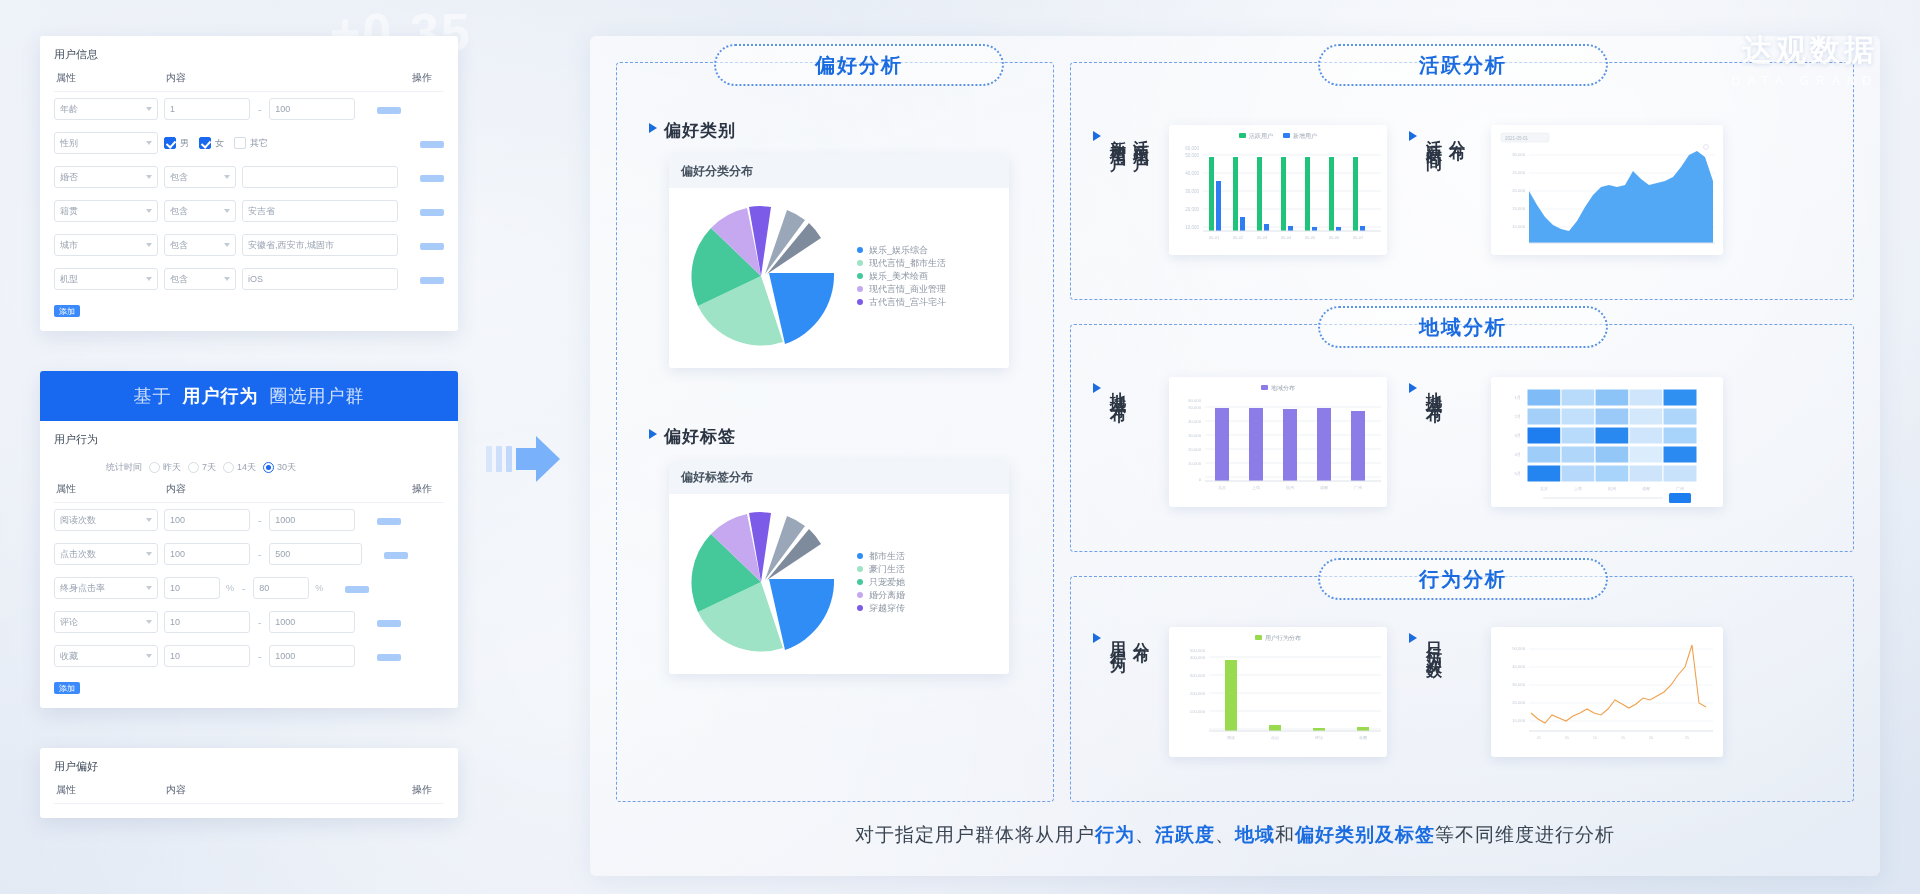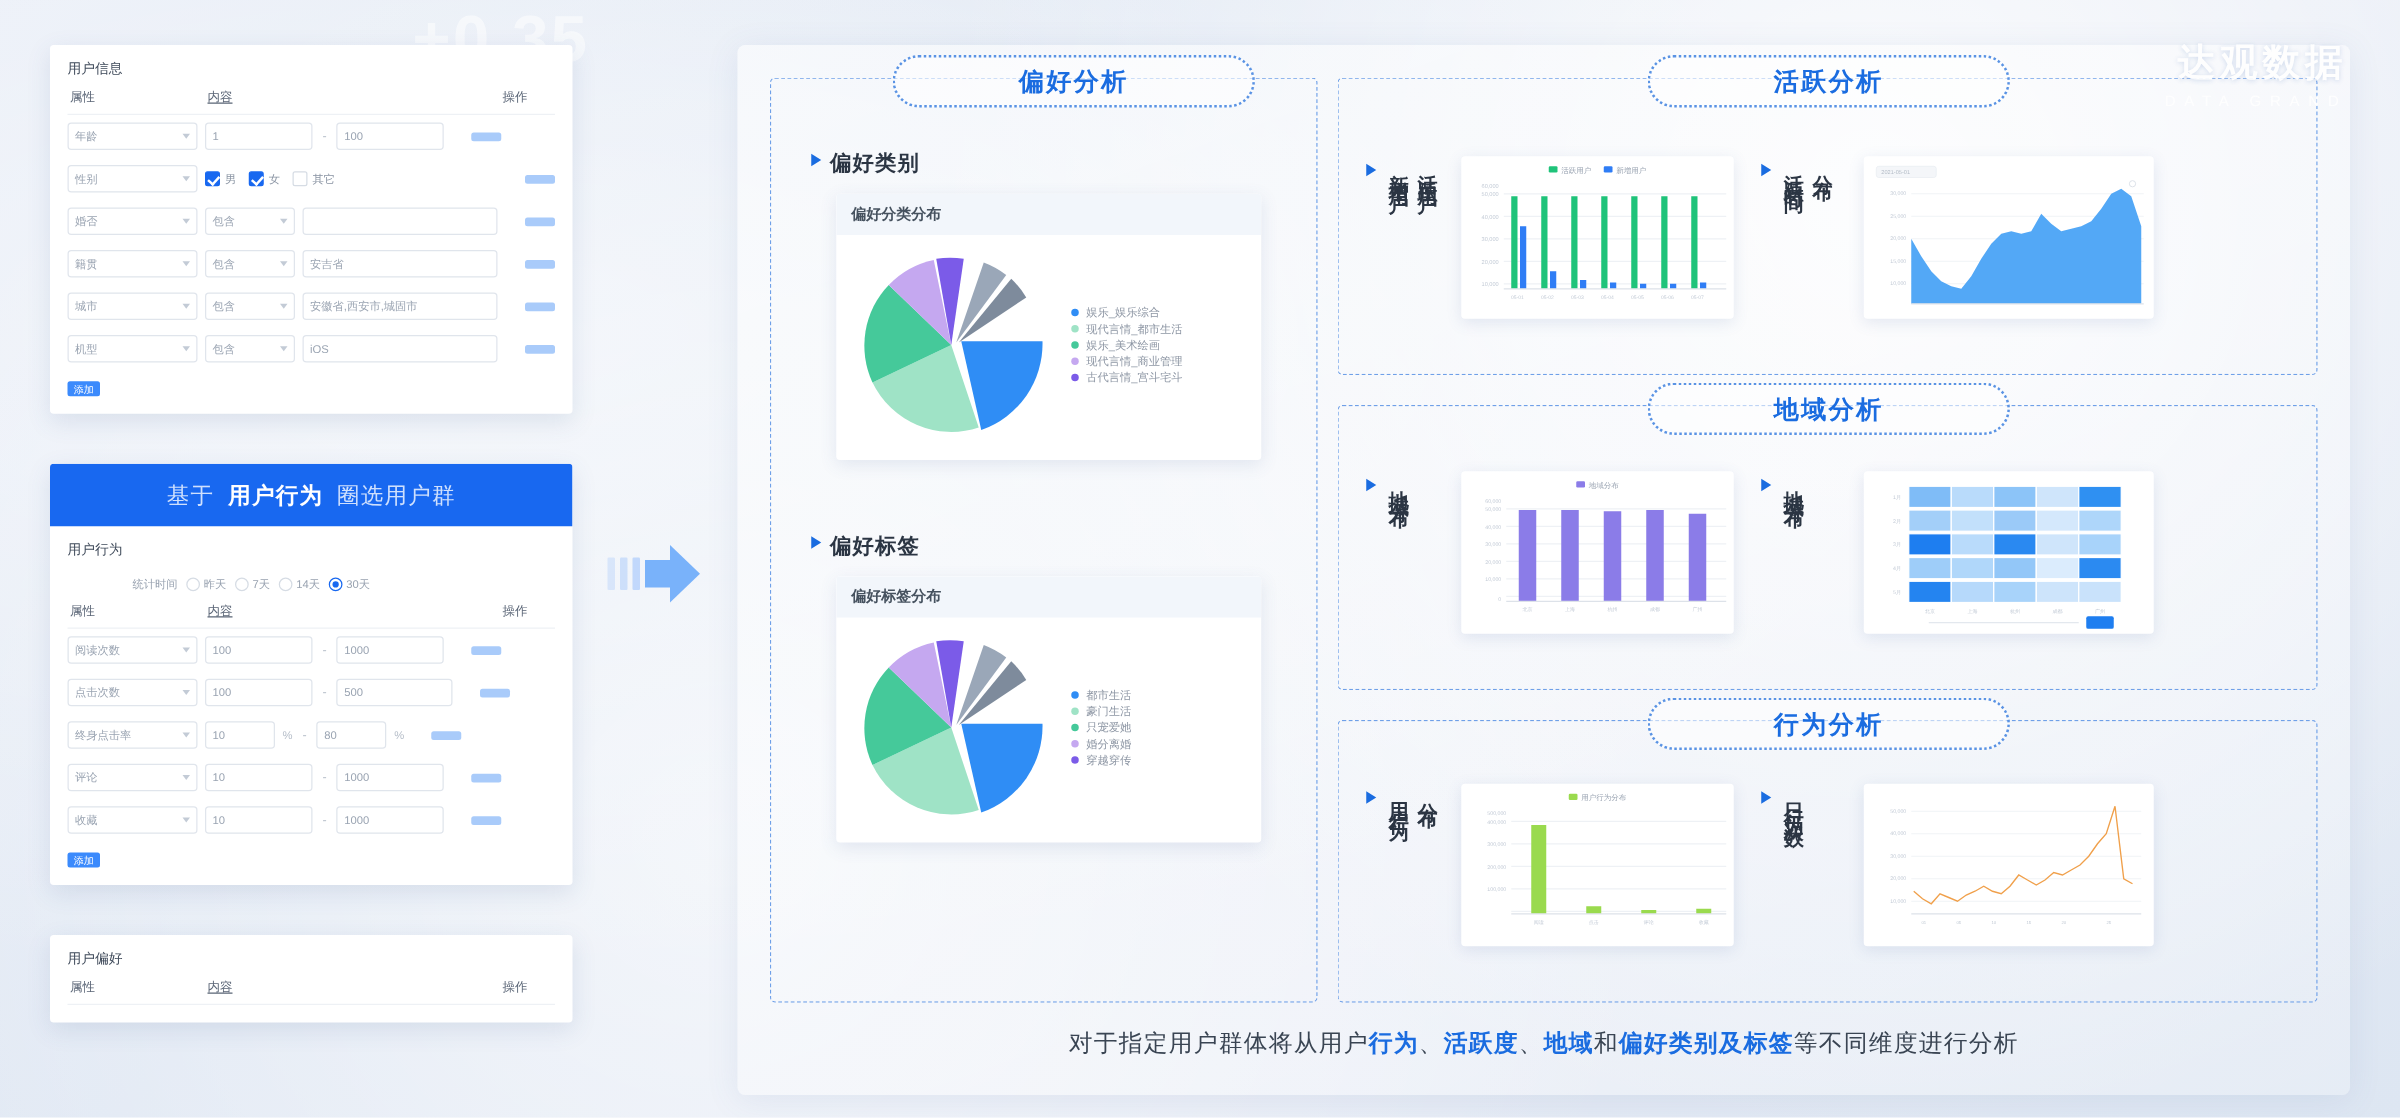--- a/index.html
+++ b/index.html
@@ -23,22 +23,22 @@
   
   .left-col { position:absolute; left:40px; top:36px; width:418px; }
   .card { background:#fff; border-radius:3px; box-shadow:0 6px 20px rgba(60,90,150,.13); margin-bottom:40px; overflow:hidden; }
   .card-head { background:#1868f0; color:#fff; text-align:center; padding:13px 0; font-size:18px; letter-spacing:1px; }
   .card-head .hl { font-weight:700; margin:0 5px; }
   .card-head .dim { color:#cfe0fd; }
   .card-body { padding:11px 14px 14px 14px; }
   .sec-title { font-size:11px; color:#3f4a5a; margin-bottom:9px; }
   .thead { display:flex; font-size:10px; color:#5a6576; padding:0 2px 6px 2px; border-bottom:1px solid #eef1f5; }
   .thead .c1 { width:110px; }
-  .thead .c2 { flex:1;text-decoration:underline; }
-  .thead .c3 { width:40px; text-align:left; }
+  .thead .c2 { flex:1; }
+  .thead .c3 { width:40px; text-align:center; }
   .trow { display:flex; align-items:center; padding:6px 0; gap:6px; }
   .sel { height:22px; border:1px solid #e0e5ec; border-radius:3px; background:#fff;
          display:flex; align-items:center; justify-content:space-between; padding:0 5px;
          font-size:9px; color:#9aa4b2; }
   .sel.w1 { width:104px; }
   .sel.w2 { width:72px; }
   .inp { height:22px; border:1px solid #e0e5ec; border-radius:3px; background:#fff;
          display:flex; align-items:center; padding:0 5px; font-size:9px; color:#9aa4b2; }
   .caret { width:0;height:0;border-left:3px solid transparent;border-right:3px solid transparent;border-top:4px solid #c3cbd6; }
   .act { width:40px; text-align:right; }

